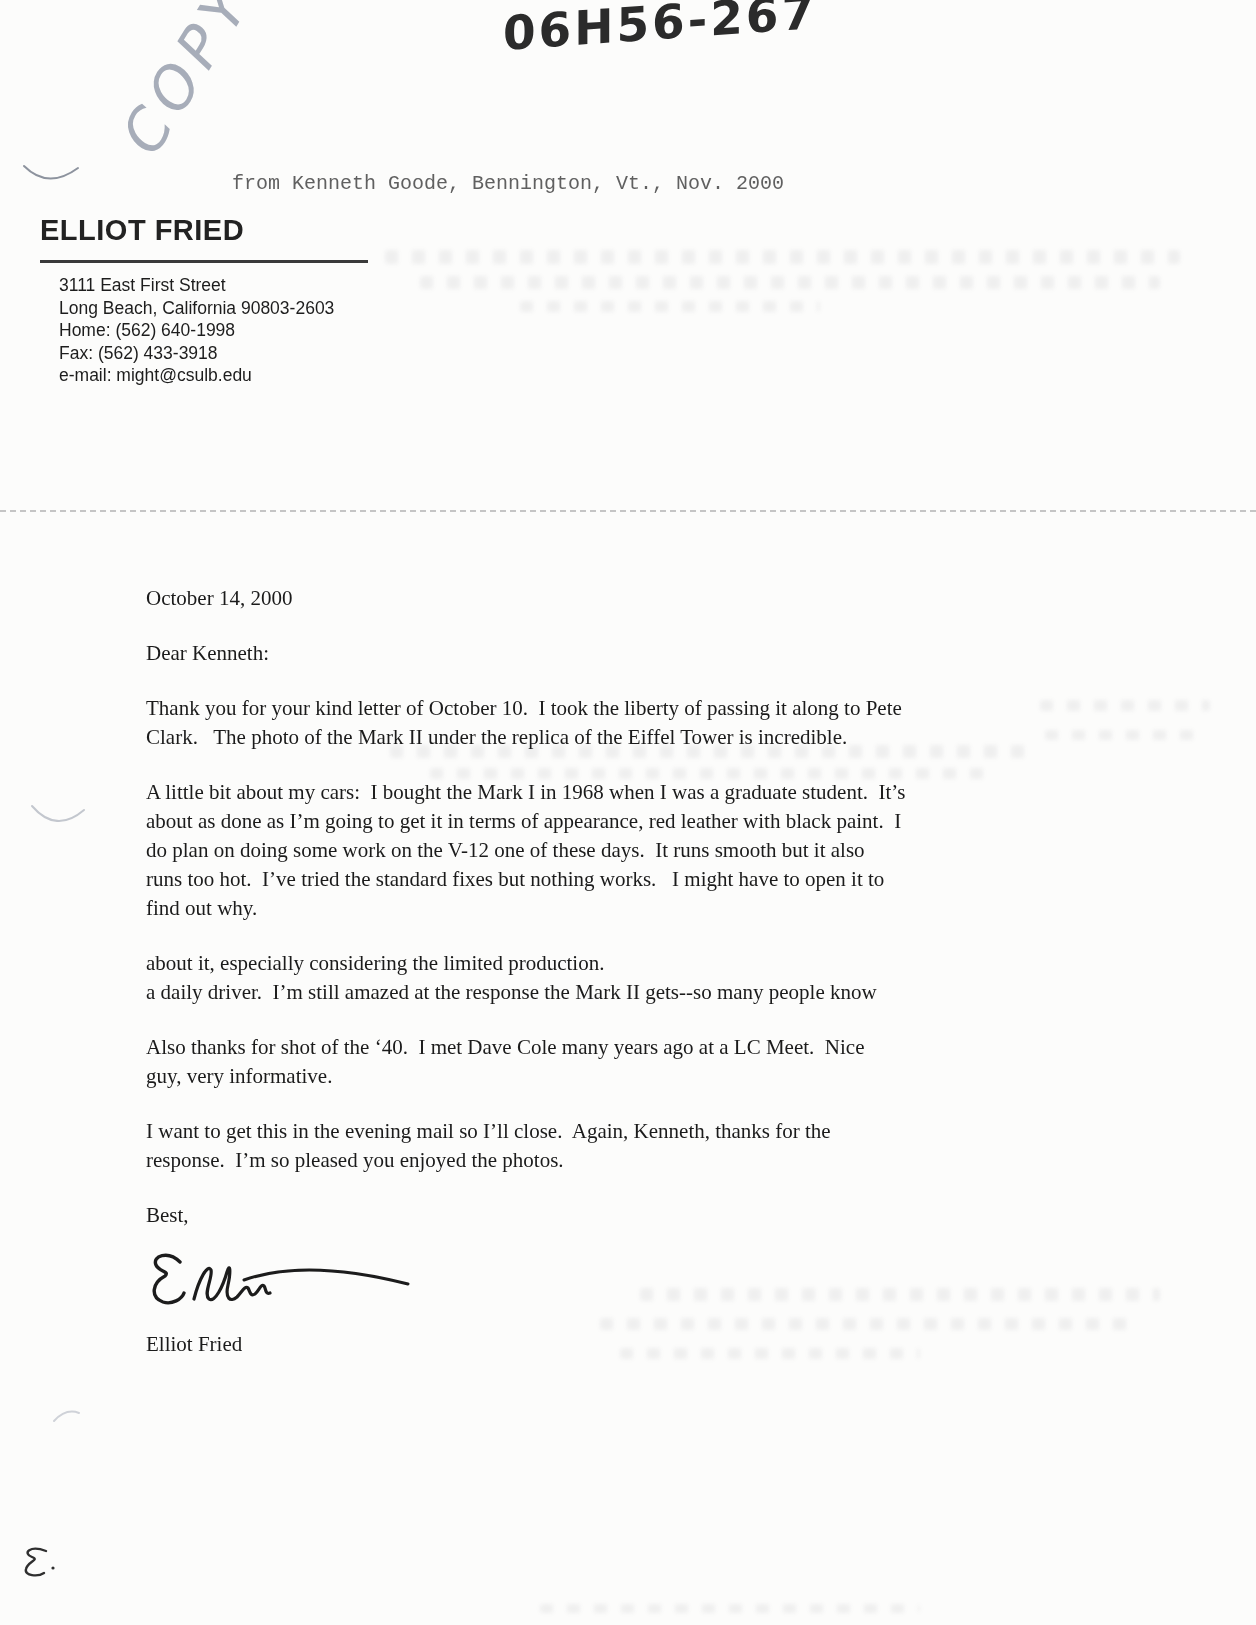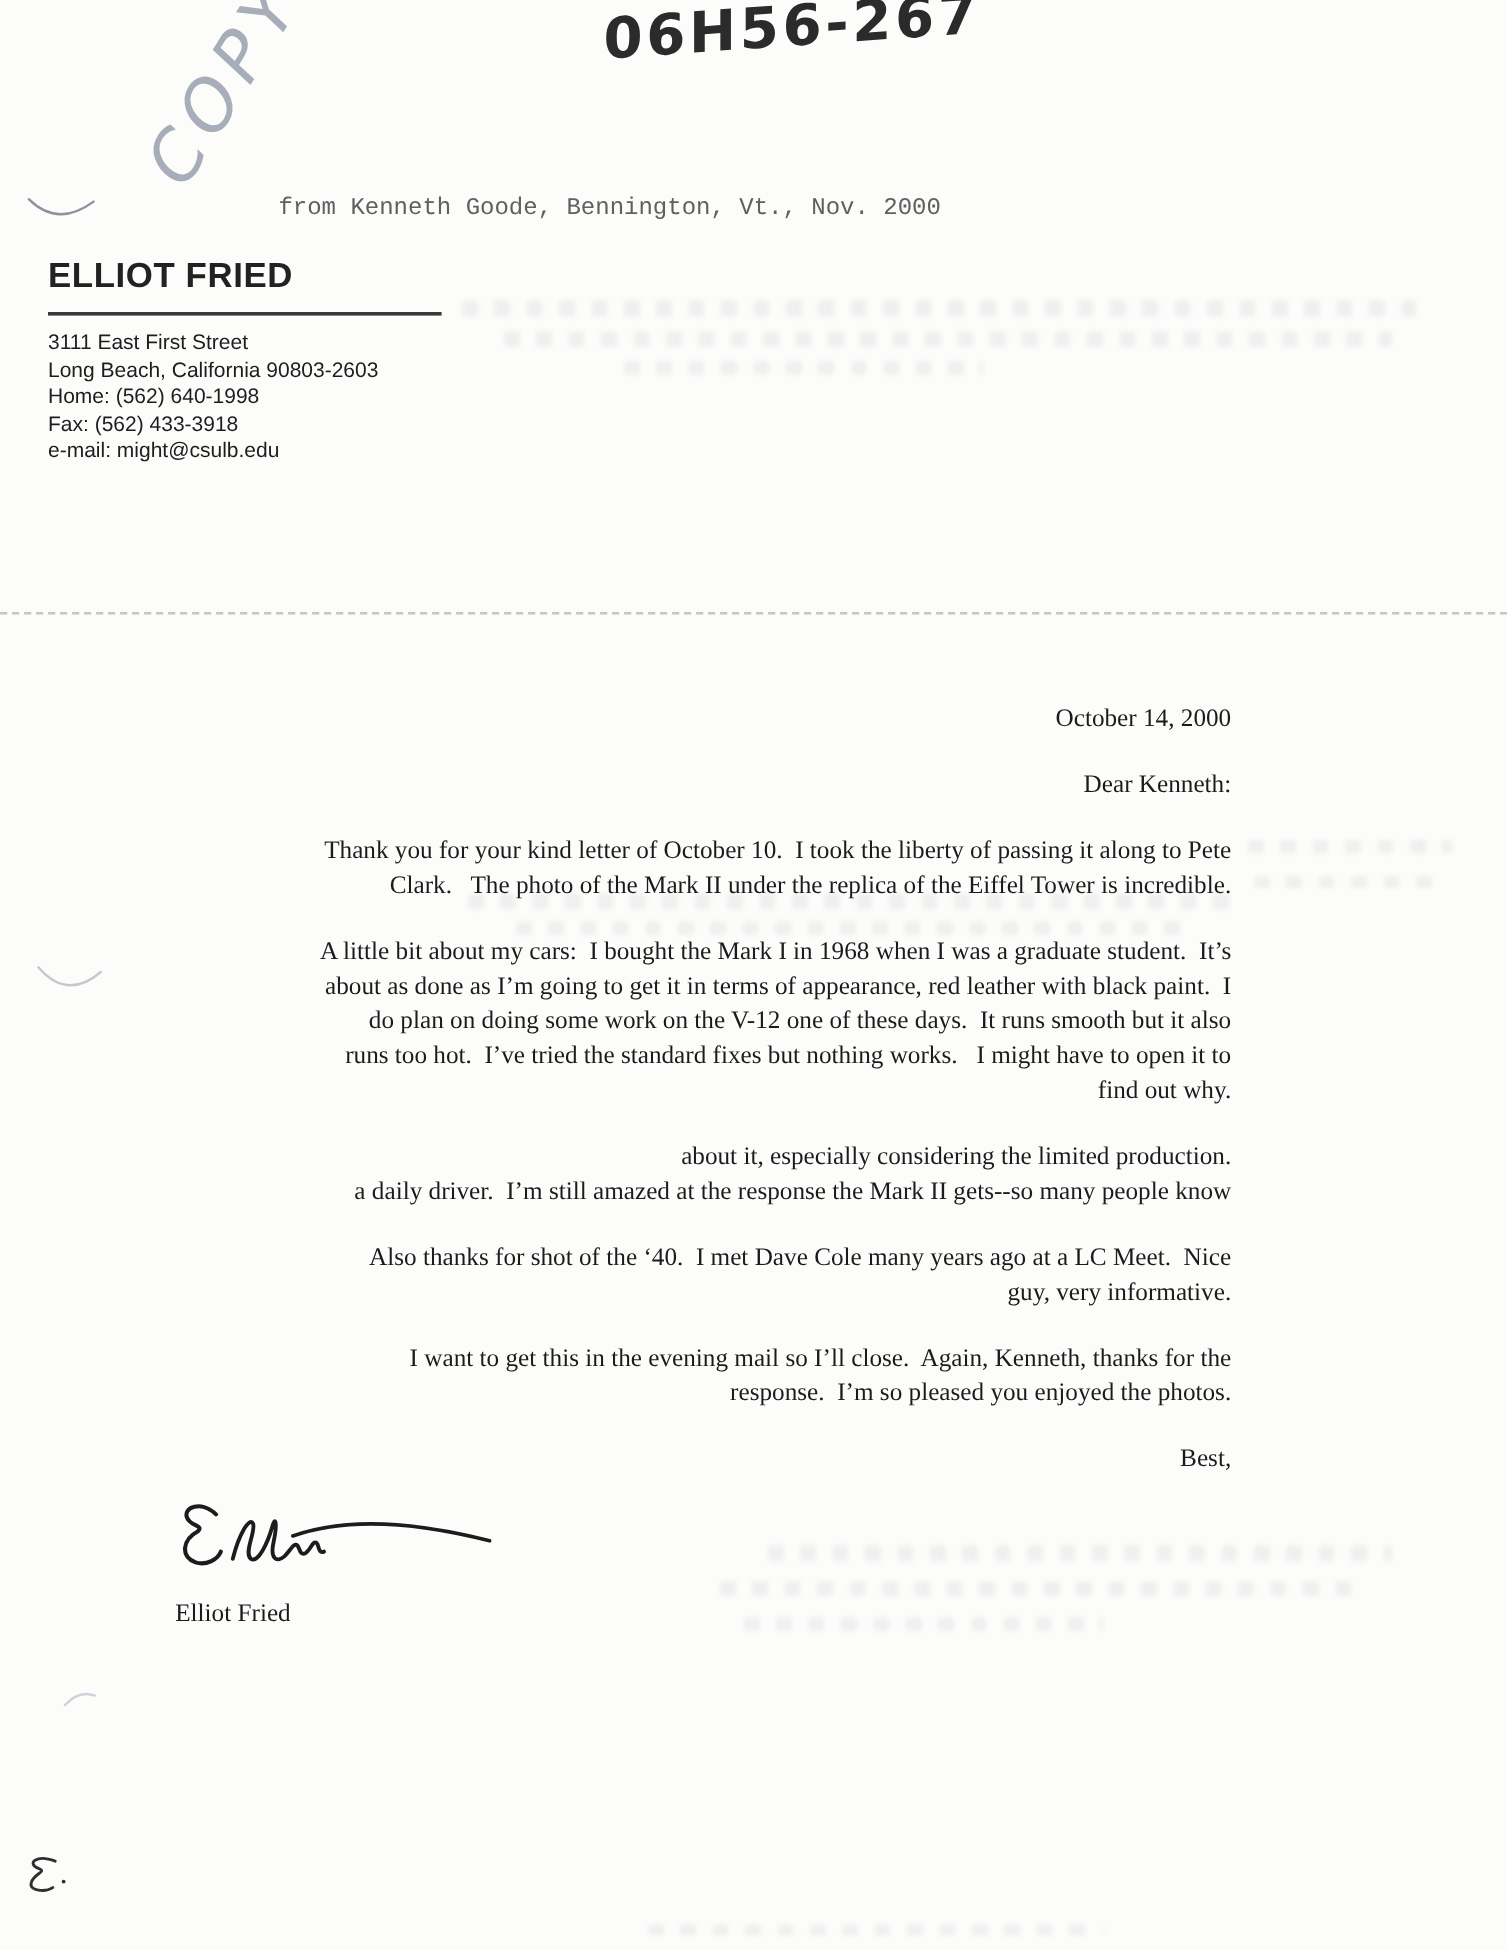--- a/index.html
+++ b/index.html
@@ -31,50 +31,50 @@
     font-size:58px;
     letter-spacing:8px;
     color:#99a0ae;
     opacity:.85;
     transform:rotate(-58deg);
     transform-origin:left top;
     white-space:nowrap;
   }
   
   .prov-note{
-    position:absolute;left:232px;top:162px;
+    position:absolute;left:232px;top:172px;
     font-family:"Liberation Mono", monospace;
     font-size:20px;
     color:#606060;
     white-space:nowrap;
   }
   
   .letterhead{position:absolute;left:40px;top:214px;font-family:"Liberation Sans", sans-serif;}
   .lh-name{
     font-size:29px;font-weight:bold;color:#222;
     letter-spacing:.5px;
   }
   .lh-rule{
     width:328px;height:3px;background:#3a3a3a;
     margin-top:13px;margin-bottom:11px;border:none;
   }
   .lh-line{
-    font-size:17.5px;color:#1d1d1d;line-height:22.5px;
+    font-size:17.5px;color:#1d1d1d;line-height:22.5px;margin-left:19px;
   }
   
   .scan-line{
     position:absolute;left:0;top:510px;width:1256px;height:0;
     border-top:2px dashed #b3b3b3;opacity:.75;
   }
   
   .letter-body{
     position:absolute;left:146px;top:584px;width:880px;
     font-size:21px;line-height:29px;
   }
-  .letter-body .block{margin:0 0 26px 0;text-align:right;}
+  .letter-body .block{margin:0 0 26px 0;}
   .line{white-space:pre-wrap;}
   .signature-wrap{margin:14px 0 4px 0;height:72px;}
   .typed-name{margin-top:14px;}
   
   .pen-mark{position:absolute;}
   
   .smudge{
     position:absolute;
     background:repeating-linear-gradient(90deg, rgba(110,110,115,.16) 0 13px, rgba(0,0,0,0) 13px 27px);
     filter:blur(2px);

